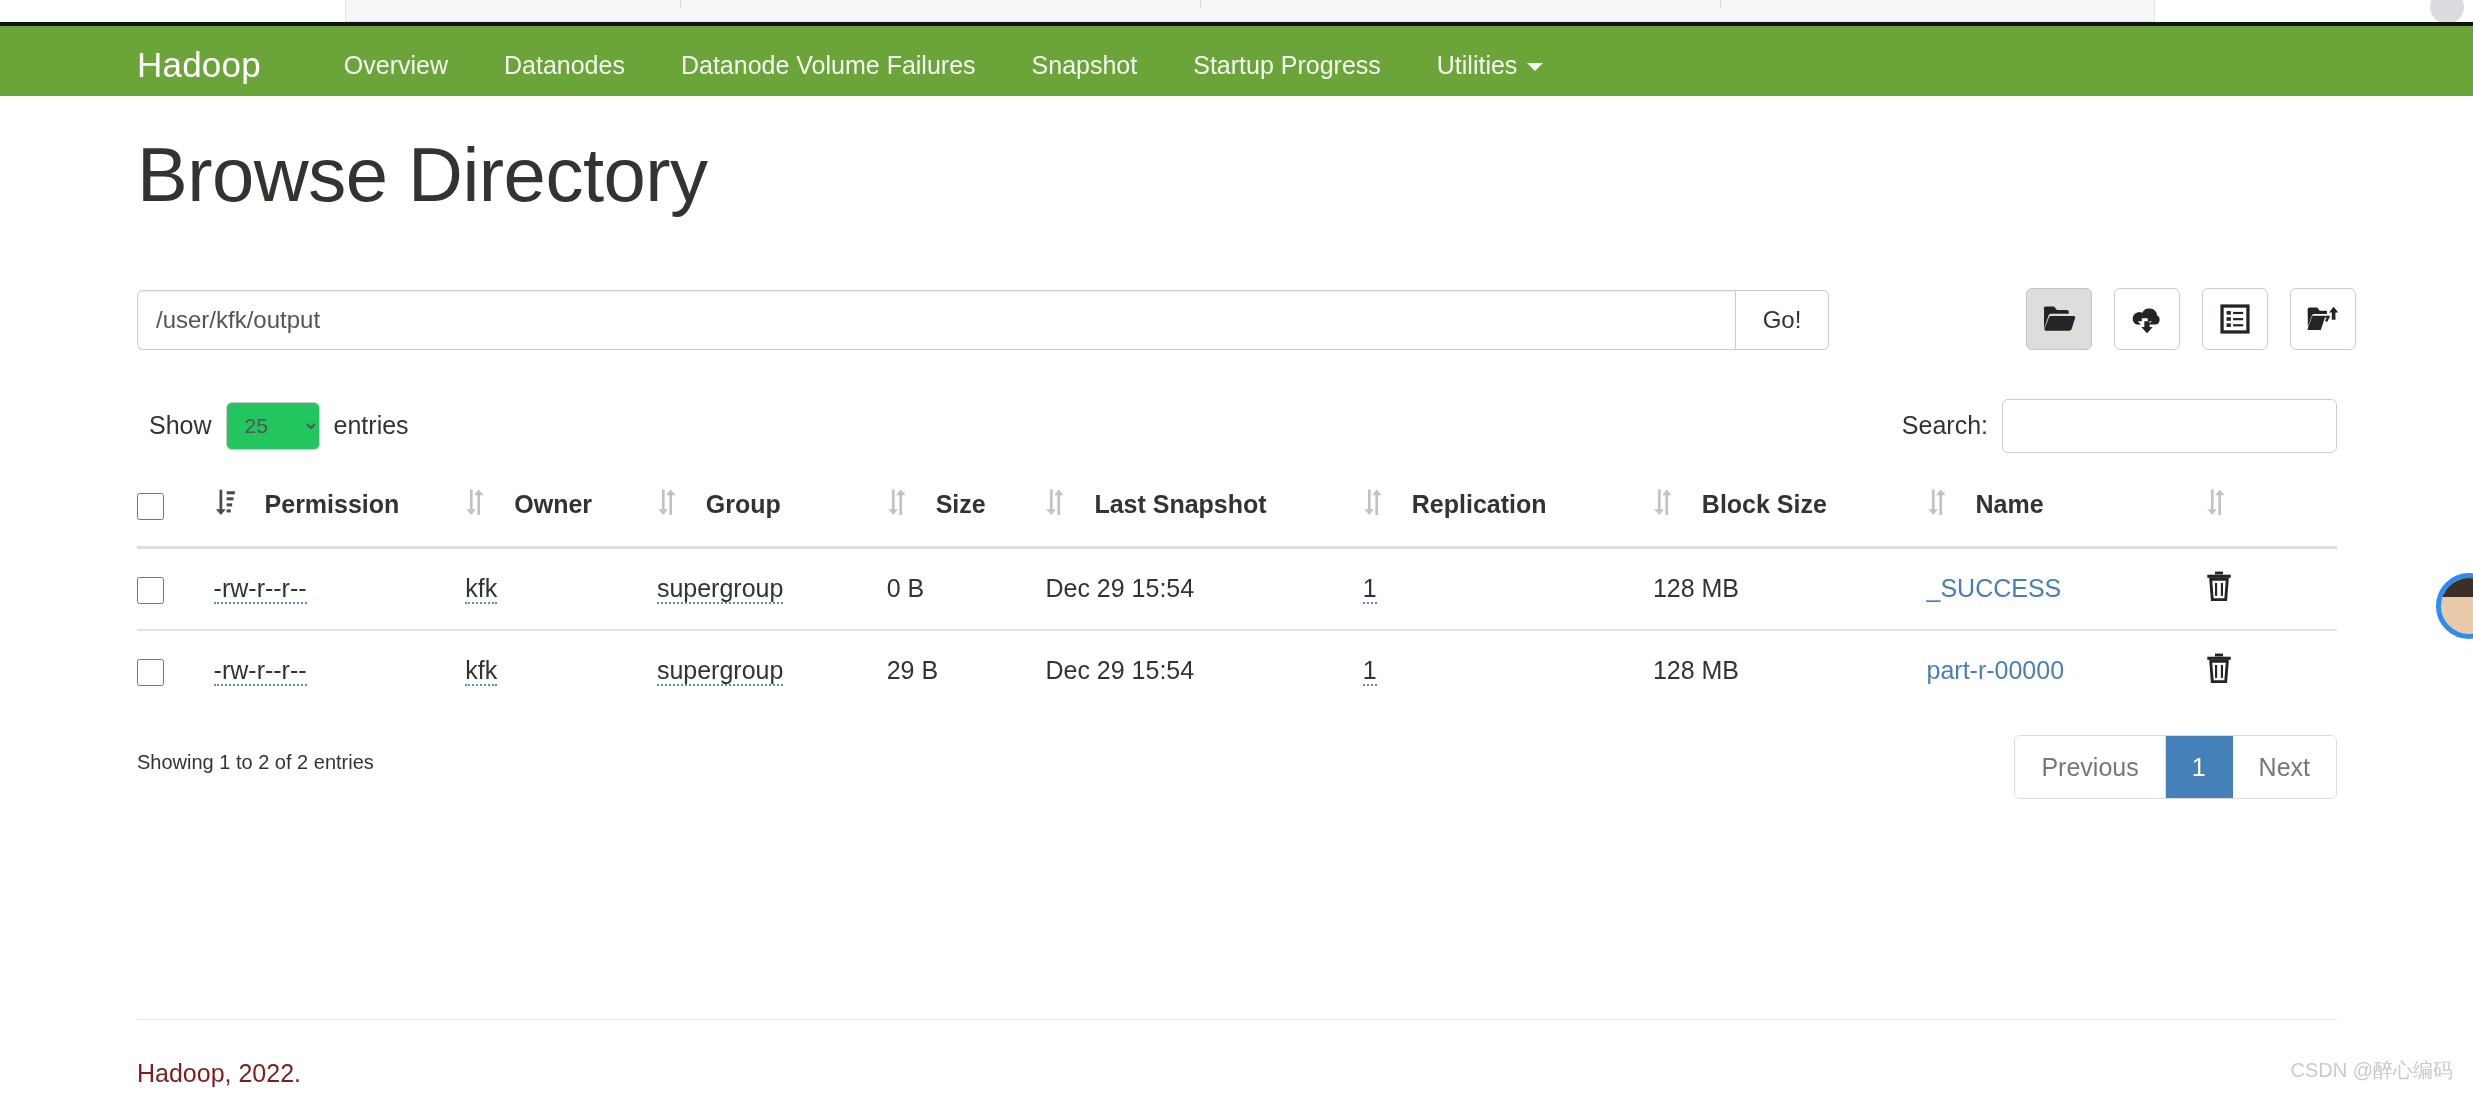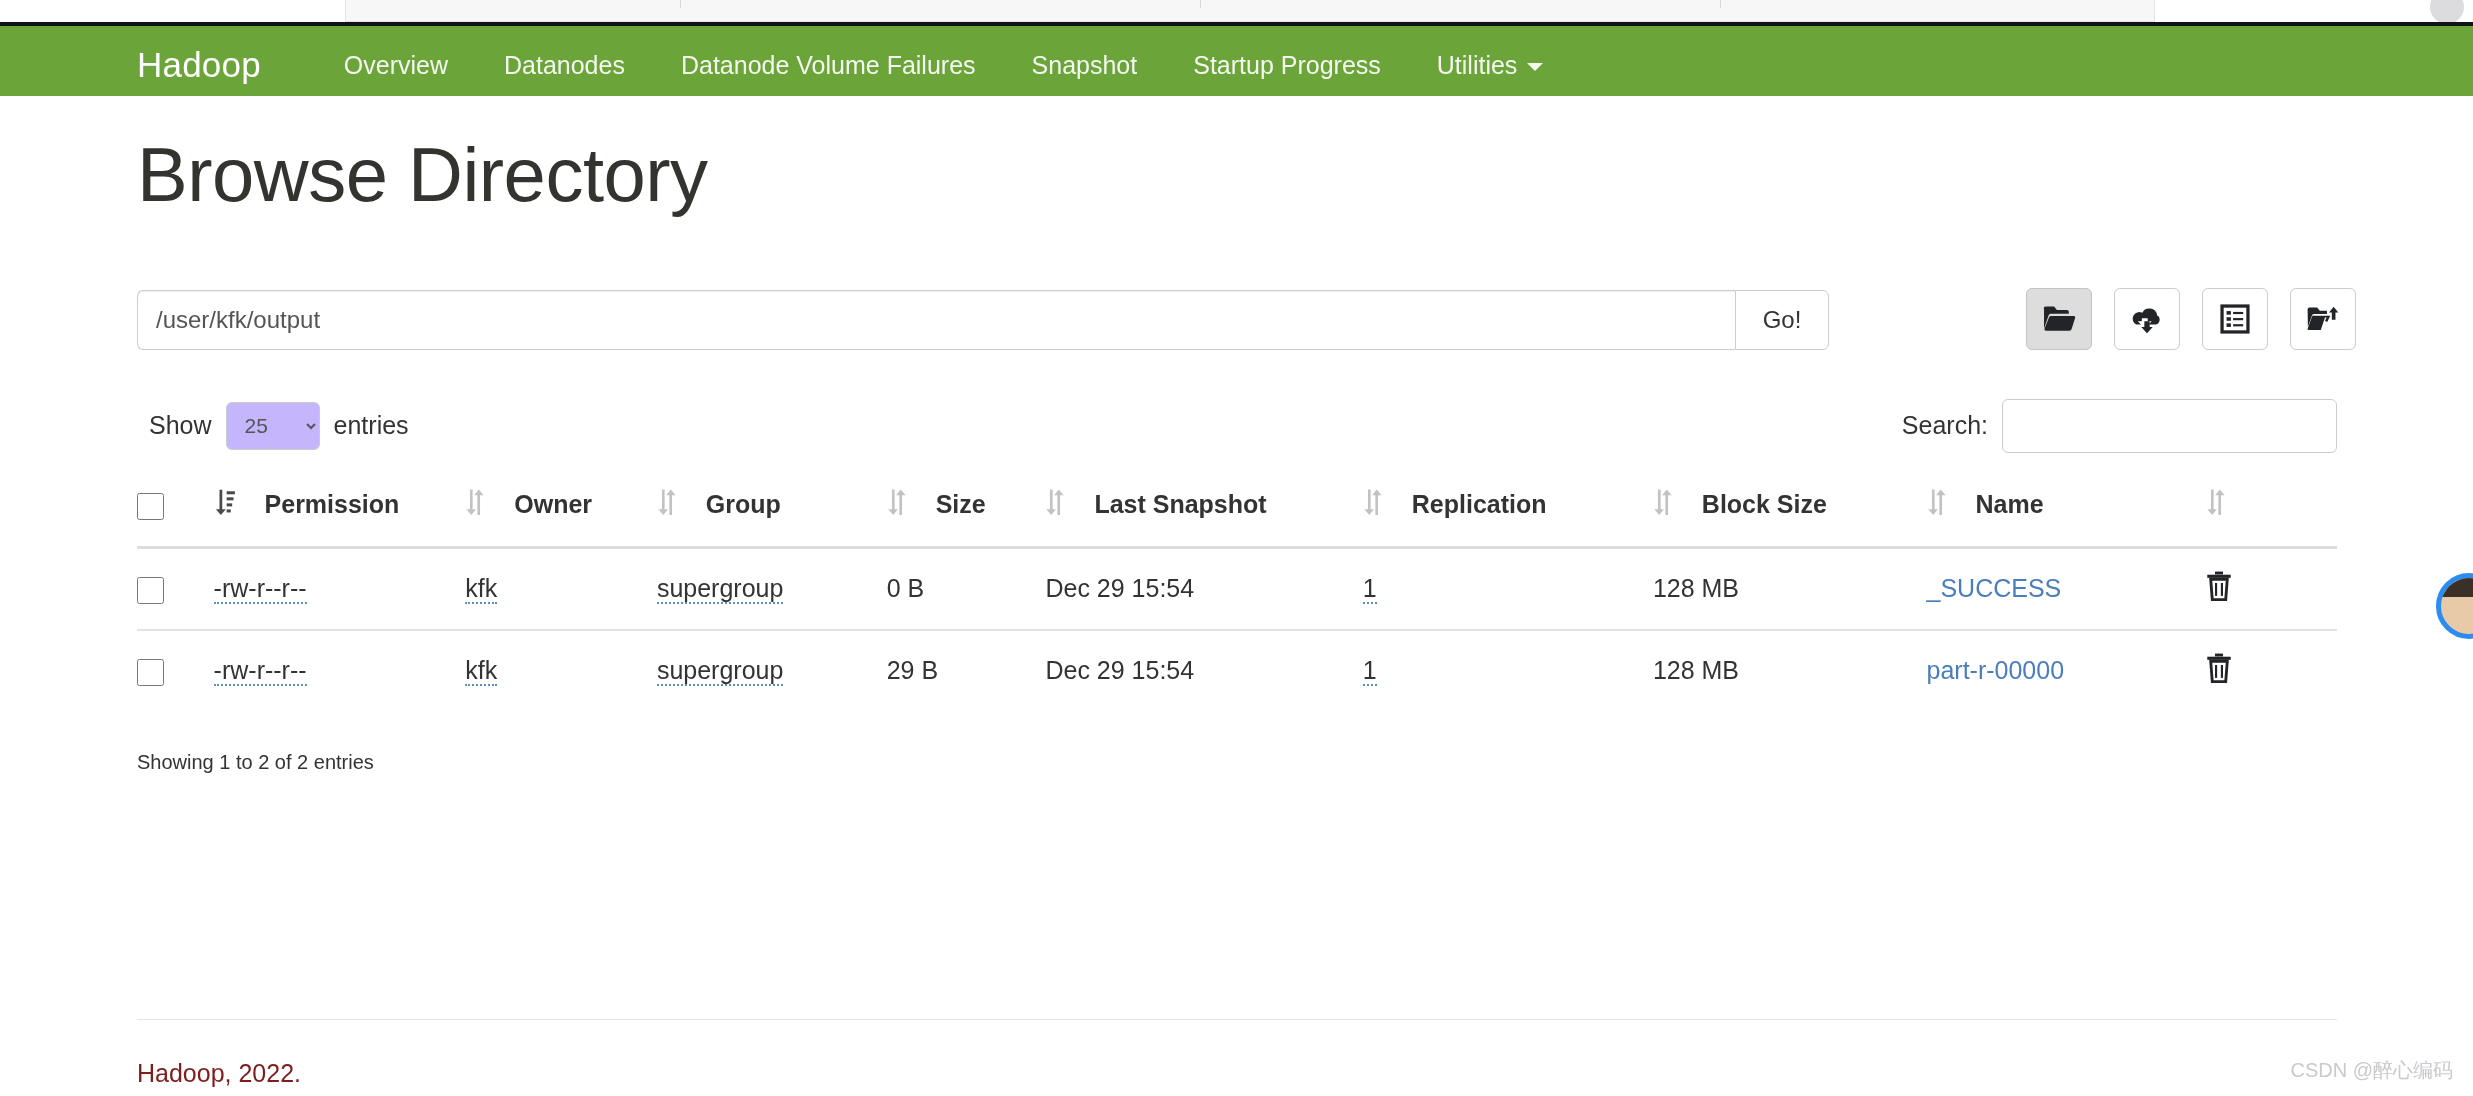--- a/index.html
+++ b/index.html
@@ -136,21 +136,21 @@
     display: flex; align-items: center;
   }
   .entries-select {
     margin: 0 14px;
     height: 48px;
     width: 94px;
     font-size: 21px;
     color: #555555;
     border: 1px solid #cccccc;
     border-radius: 6px;
-    background: #c4b5fd;
+    background: #22c55e;
     padding-left: 14px;
     font-family: "Liberation Sans", sans-serif;
   }
   .search-block {
     position: absolute; right: 0; top: -3px;
     display: flex; align-items: center;
     font-size: 25px; color: #333333;
   }
   .search-input {
     margin-left: 14px;
@@ -531,20 +531,25 @@
                 </svg>
               </span>
             </button>
           </td>
         </tr>
       </tbody>
     </table>
 
     <div class="bottom-row">
       <div class="info">Showing 1 to 2 of 2 entries</div>
+      <div class="pagination">
+        <button class="page-btn">Previous</button>
+        <button class="page-btn active">1</button>
+        <button class="page-btn">Next</button>
+      </div>
     </div>
   </div>
 
   <div class="footer-sep"></div>
   <div class="footer-text">Hadoop, 2022.</div>
 </div>
 
 <div class="avatar-cut">
   <div class="hair"></div>
 </div>

